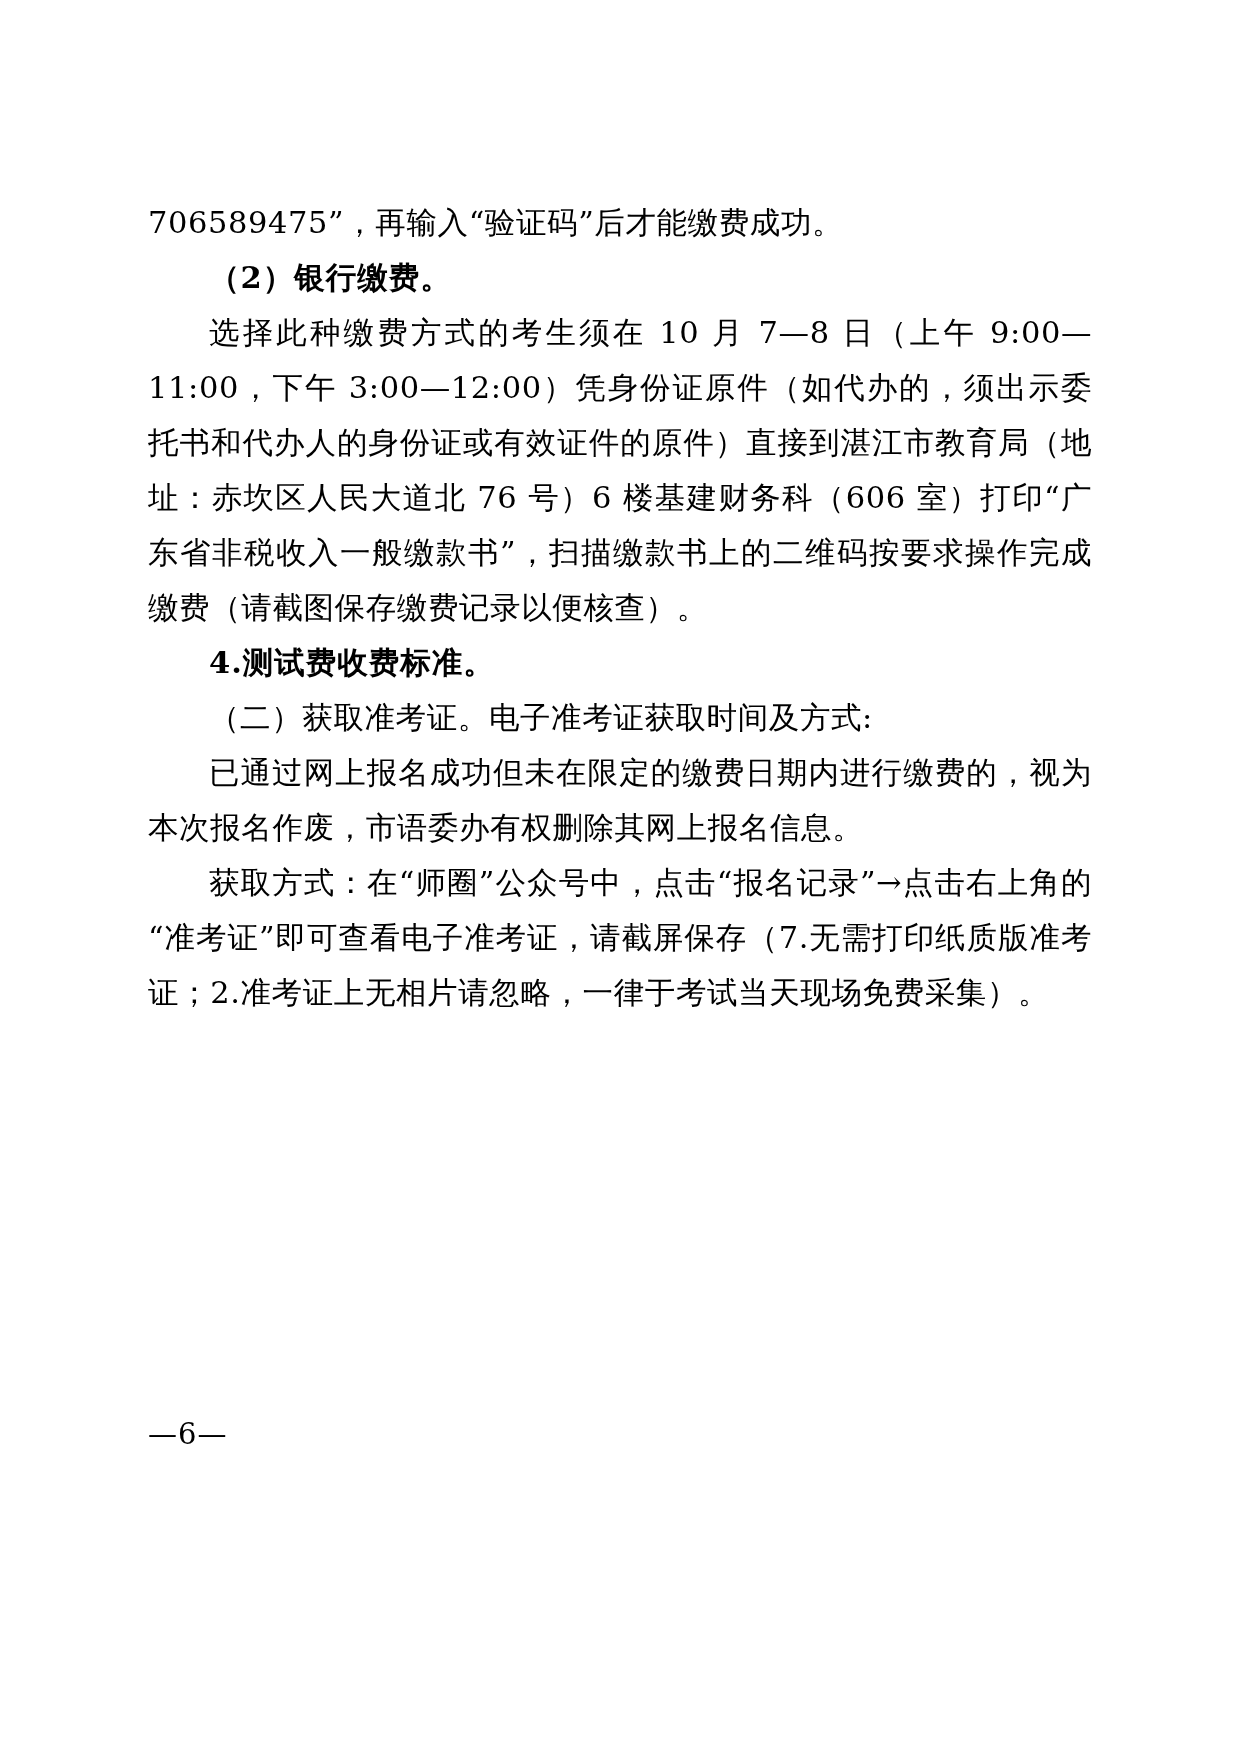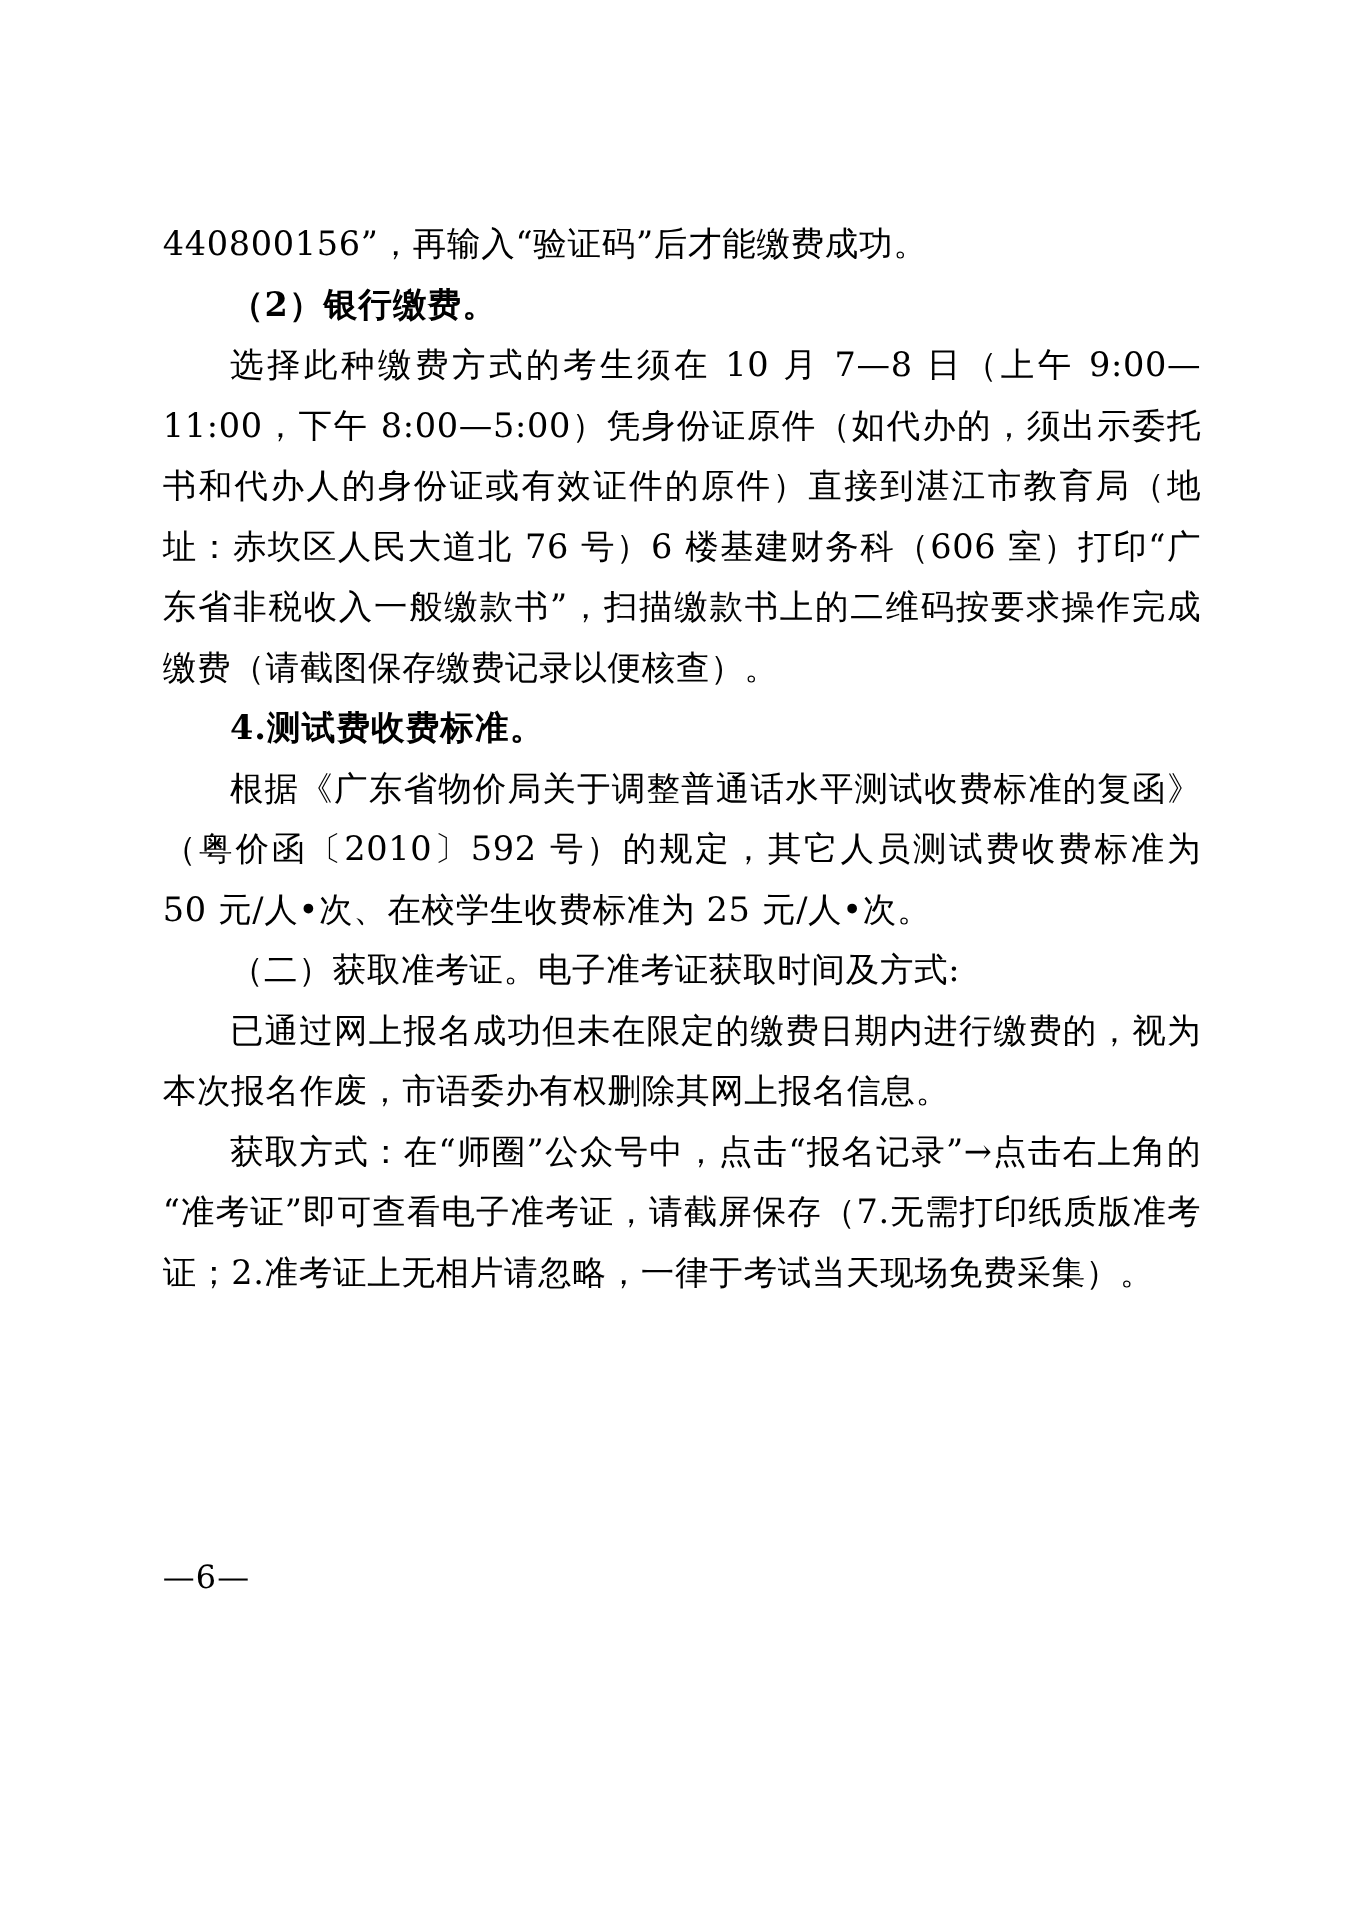--- a/index.html
+++ b/index.html
@@ -53,23 +53,22 @@
     line-height: 40px;
     text-align: left;
     letter-spacing: 1px;
   }
 </style>
 </head>
 <body>
 
 <div class="page">
   <div class="doc-body">
-    <p class="plain">440800156”，再输入“验证码”后才能缴费成功。</p>
+    <p class="plain">706589475”，再输入“验证码”后才能缴费成功。</p>
     <p class="heading">（2）银行缴费。</p>
-    <p class="indent">选择此种缴费方式的考生须在 10 月 7—8 日（上午 9:00—11:00，下午 8:00—5:00）凭身份证原件（如代办的，须出示委托书和代办人的身份证或有效证件的原件）直接到湛江市教育局（地址：赤坎区人民大道北 76 号）6 楼基建财务科（606 室）打印“广东省非税收入一般缴款书”，扫描缴款书上的二维码按要求操作完成缴费（请截图保存缴费记录以便核查）。</p>
+    <p class="indent">选择此种缴费方式的考生须在 10 月 7—8 日（上午 9:00—11:00，下午 3:00—12:00）凭身份证原件（如代办的，须出示委托书和代办人的身份证或有效证件的原件）直接到湛江市教育局（地址：赤坎区人民大道北 76 号）6 楼基建财务科（606 室）打印“广东省非税收入一般缴款书”，扫描缴款书上的二维码按要求操作完成缴费（请截图保存缴费记录以便核查）。</p>
     <p class="heading">4.测试费收费标准。</p>
-    <p class="indent">根据《广东省物价局关于调整普通话水平测试收费标准的复函》（粤价函〔2010〕592 号）的规定，其它人员测试费收费标准为 50 元/人•次、在校学生收费标准为 25 元/人•次。</p>
     <p class="indent">（二）获取准考证。电子准考证获取时间及方式:</p>
     <p class="indent">已通过网上报名成功但未在限定的缴费日期内进行缴费的，视为本次报名作废，市语委办有权删除其网上报名信息。</p>
     <p class="indent">获取方式：在“师圈”公众号中，点击“报名记录”→点击右上角的“准考证”即可查看电子准考证，请截屏保存（7.无需打印纸质版准考证；2.准考证上无相片请忽略，一律于考试当天现场免费采集）。</p>
   </div>
   <div class="footer">—6—</div>
 </div>
 
 </body></html>

